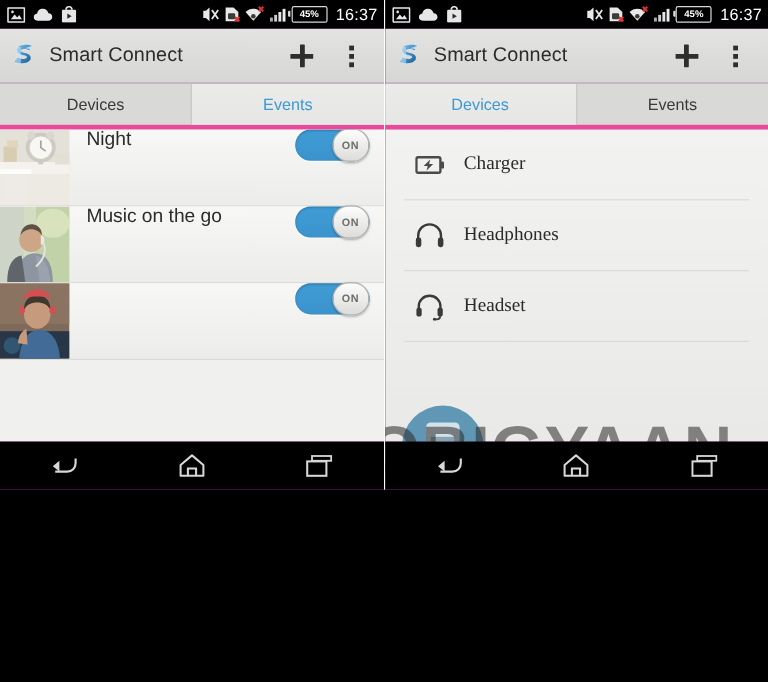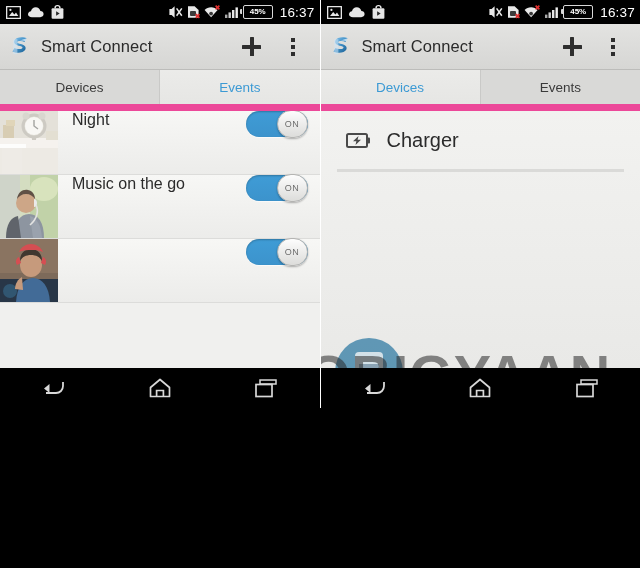--- a/index.html
+++ b/index.html
@@ -35,21 +35,21 @@
   .ab-btn{width:38px;height:44px;display:flex;align-items:center;justify-content:center;}
   .plus{position:relative;width:19px;height:19px;}
   .plus:before,.plus:after{content:"";position:absolute;background:#2e2e2e;border-radius:.5px;}
   .plus:before{left:0;top:7.5px;width:19px;height:4px;}
   .plus:after{top:0;left:7.5px;height:19px;width:4px;}
   .dots{display:flex;flex-direction:column;gap:3px;}
   .dots i{display:block;width:4px;height:4px;background:#2e2e2e;}
 
   
   .tabs{flex:0 0 34px;height:34px;display:flex;background:#d9d9d7;
-        border-bottom:7px solid #ec4899;}
+        border-bottom:4px solid #ec4899;}
   .tab{flex:1;display:flex;align-items:center;justify-content:center;
        font-size:13.5px;color:#3a3a3a;position:relative;}
   .tab+.tab{border-left:1px solid #c9c9c7;}
   .tab.active{background:linear-gradient(#ebebe9,#e6e6e4);color:#3c9ad4;}
 
   
   .list{flex:1;background:#f0f0ee;overflow:hidden;position:relative;}
   .ev-row{height:63px;display:flex;align-items:flex-start;position:relative;
           border-bottom:1px solid #dcdcda;
           background:linear-gradient(#f7f7f5,#ececea);}
@@ -57,29 +57,29 @@
   .ev-name{margin-left:14px;font-size:16px;color:#2b2b2b;}
 
   
   .toggle{margin-left:auto;margin-right:12px;width:62px;height:26px;border-radius:13px;
           background:linear-gradient(#3f9cd6,#3c93cc);position:relative;
           box-shadow:inset 0 1px 2px rgba(0,0,0,.25),0 1px 0 rgba(255,255,255,.6);}
   .knob{position:absolute;right:0;top:-1px;width:31px;height:28px;border-radius:14px;
         background:linear-gradient(#fdfdfd,#dcdcda);border:1px solid #b4b4b2;
         box-sizing:border-box;display:flex;align-items:center;justify-content:center;
         box-shadow:0 1px 2px rgba(0,0,0,.3);}
-  .knob span{font-size:9px;font-weight:normal;color:#6d6d6d;letter-spacing:.4px;}
+  .knob span{font-size:9px;font-weight:bold;color:#6d6d6d;letter-spacing:.4px;}
 
   
   .dev-row{height:58px;display:flex;align-items:center;padding:0 0 0 24px;
            box-sizing:border-box;}
   .dev-sep{height:1px;background:#dadad8;margin:0 16px;}
   .dev-ico{width:26px;height:26px;flex:0 0 26px;display:flex;align-items:center;
            justify-content:center;}
-  .dev-name{margin-left:16px;font-size:20px;color:#2b2b2b;}
+  .dev-name{margin-left:16px;font-size:16px;color:#2b2b2b;font-family:Liberation Serif, serif;}
 
   
   .shopbar{flex:0 0 38px;height:38px;display:flex;align-items:center;
            justify-content:center;background:linear-gradient(#ececea,#e4e4e2);
            border-top:1px solid #cfcfcd;position:relative;z-index:3;}
   .shopbar span{font-size:13.5px;color:#4d4d4d;}
 
   
   .navbar{flex:0 0 40px;height:40px;background:#000;display:flex;align-items:center;
           justify-content:space-around;position:relative;z-index:4;}
@@ -366,22 +366,44 @@
           <svg width="24" height="15" viewBox="0 0 24 15">
               <rect x="1" y="1" width="20" height="13" rx="1.5" fill="none" stroke="#4a4a4a" stroke-width="2"></rect>
               <rect x="21.5" y="4.5" width="2.5" height="6" rx="1" fill="#4a4a4a"></rect>
               <path d="M12.5 3 7 8.3h3.4L9.5 12l5.5-5.3h-3.4z" fill="#4a4a4a"></path>
             </svg>
         </div>
         <div class="dev-name">Charger</div>
       </div>
       <div class="dev-sep"></div>
 
+      <div class="dev-row">
+        <div class="dev-ico">
+          <svg width="24" height="22" viewBox="0 0 24 22">
+              <path d="M2.5 15V11.5C2.5 6.2 6.7 2 12 2s9.5 4.2 9.5 9.5V15" stroke="#3a3a3a" stroke-width="2" fill="none"></path>
+              <rect x="0.5" y="13" width="4.6" height="8" rx="2" fill="#3a3a3a"></rect>
+              <rect x="18.9" y="13" width="4.6" height="8" rx="2" fill="#3a3a3a"></rect>
+            </svg>
+        </div>
+        <div class="dev-name">Headphones</div>
+      </div>
       <div class="dev-sep"></div>
 
+      <div class="dev-row">
+        <div class="dev-ico">
+          <svg width="24" height="23" viewBox="0 0 24 23">
+              <path d="M3 14V11C3 6.3 7 2.5 12 2.5S21 6.3 21 11v3" stroke="#3a3a3a" stroke-width="2" fill="none"></path>
+              <rect x="1" y="12.2" width="4.4" height="7.6" rx="2.2" fill="#3a3a3a"></rect>
+              <rect x="18.6" y="12.2" width="4.4" height="7.6" rx="2.2" fill="#3a3a3a"></rect>
+              <path d="M20.8 19.5c0 2-2.2 2.8-4 2.8" stroke="#3a3a3a" stroke-width="1.6" fill="none"></path>
+              <circle cx="16.2" cy="22.3" r="1.5" fill="#3a3a3a"></circle>
+            </svg>
+        </div>
+        <div class="dev-name">Headset</div>
+      </div>
       <div class="dev-sep"></div>
 
     </div>
 
 
     <svg class="watermark" viewBox="0 0 382 86">
       <circle cx="110" cy="44" r="34" fill="#1b6e9b" opacity=".72"></circle>
       <rect x="96" y="24" width="28" height="42" rx="4" fill="#e9eef2" opacity=".85"></rect>
       <rect x="100" y="36" width="20" height="22" fill="#6f8da1" opacity=".8"></rect>
       <text x="0" y="66" font-family="Liberation Sans, sans-serif" font-size="56" font-weight="bold" fill="#1a1a1a" opacity=".55" letter-spacing="1">MOBIGYAAN</text>

